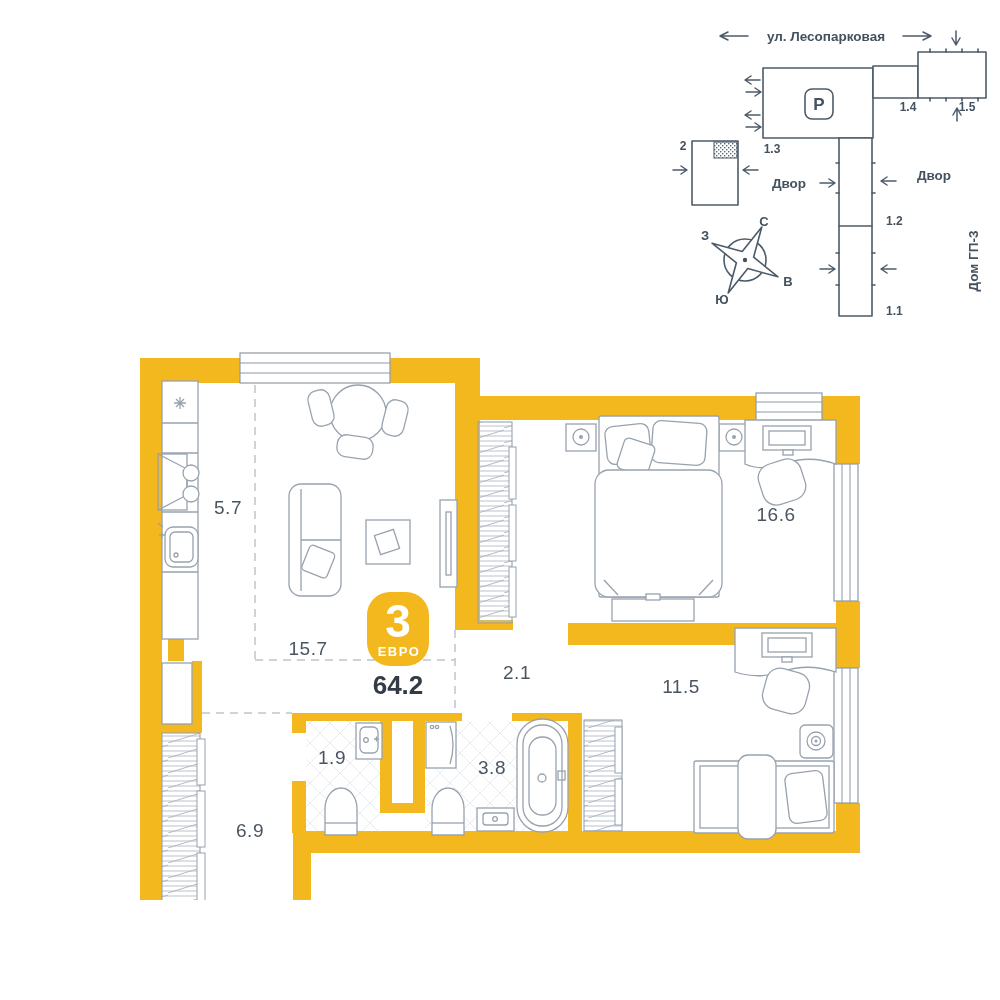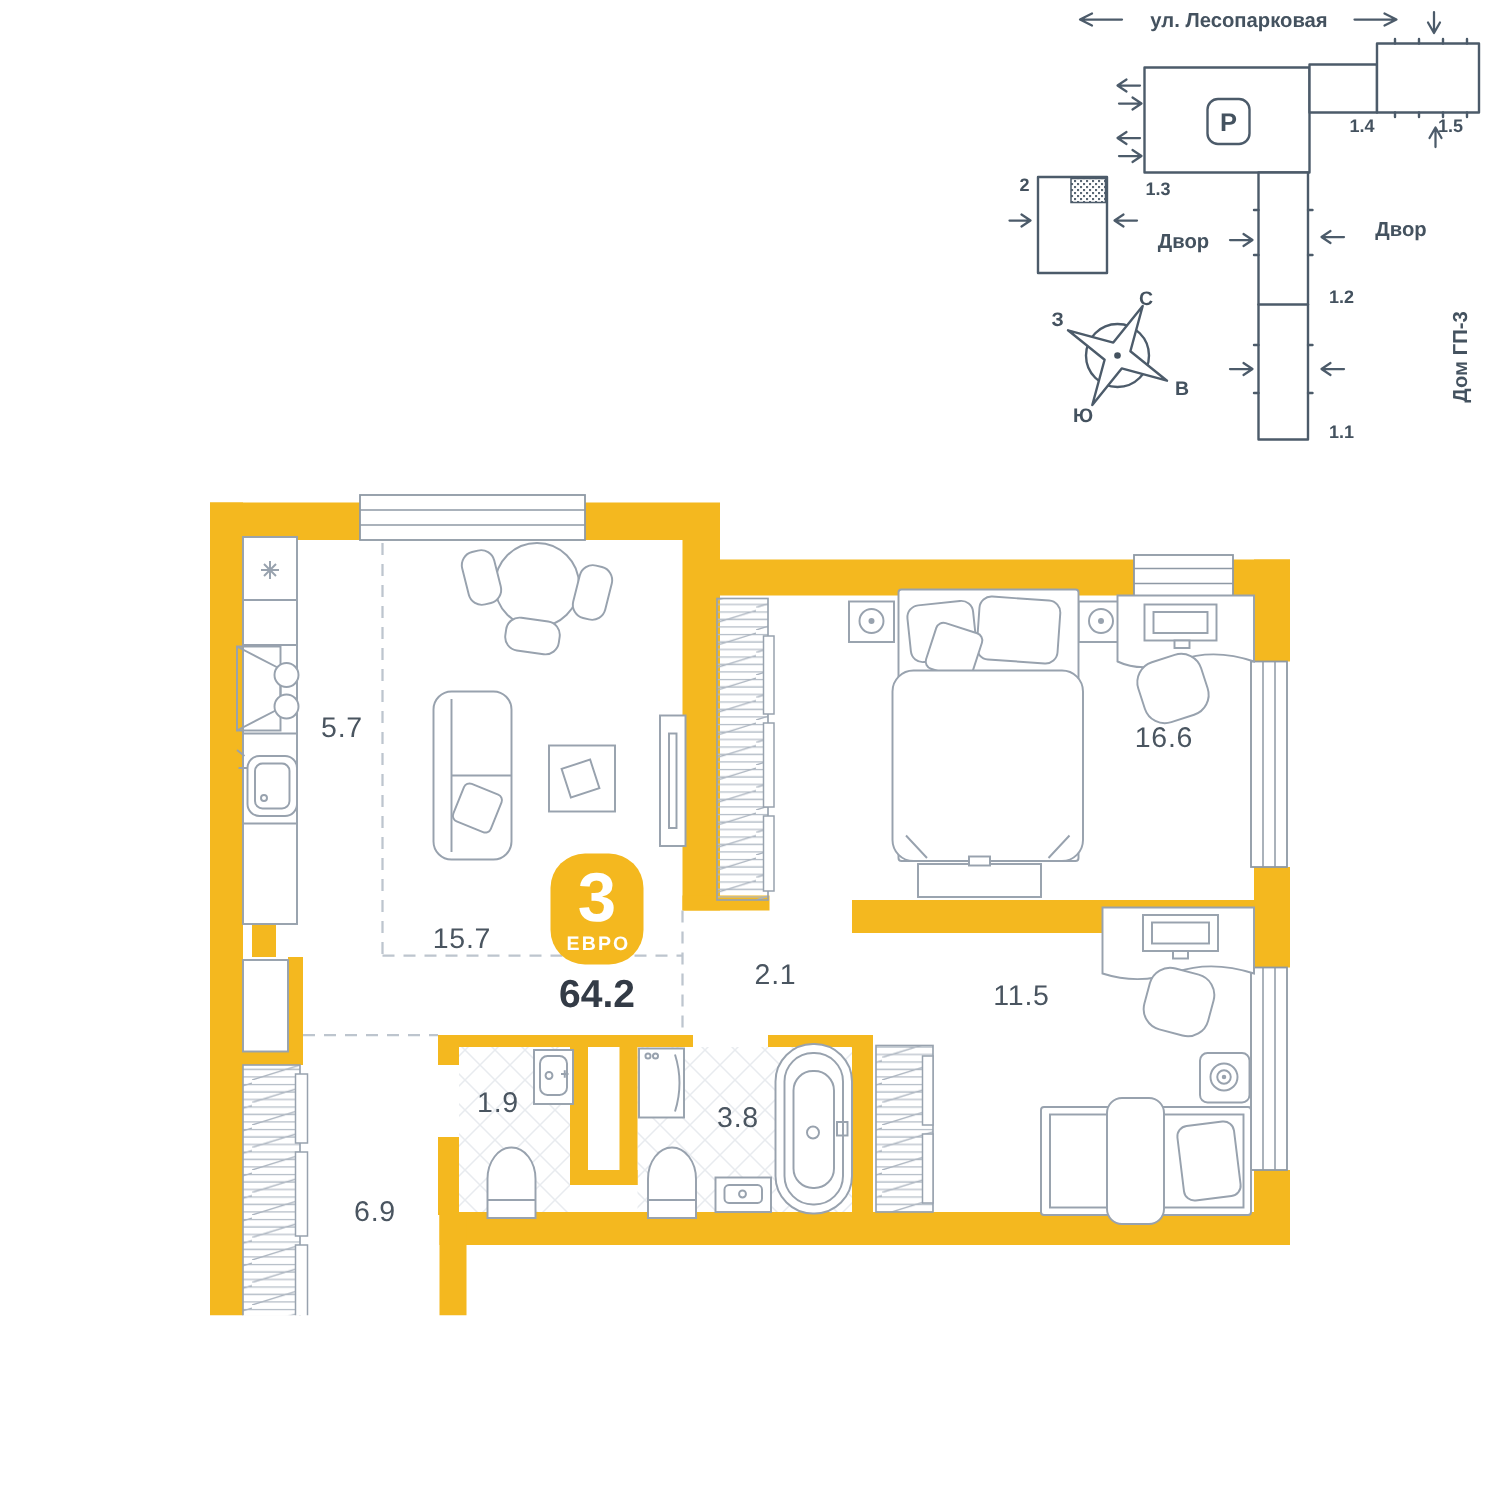--- a/index.html
+++ b/index.html
@@ -1,17 +1,17 @@
 <!DOCTYPE html>
 <html><head>
 <meta charset="utf-8">
 <style>
   html,body{margin:0;padding:0;background:#ffffff;}
   .stage{width:1000px;height:877px;position:relative;background:#fff;overflow:hidden;
-         font-family:"Liberation Sans", sans-serif;}
+         font-family:"Liberation Sans", sans-serif;margin-top:23px;}
   svg{position:absolute;left:0;top:0;}
   
   .wall{fill:#F4B81F;stroke:none;}
   .win{fill:#ffffff;stroke:#8E99A5;stroke-width:1.2;}
   .winl{stroke:#8E99A5;stroke-width:1;fill:none;}
   .dash{stroke:#BDC5CE;stroke-width:1.5;fill:none;stroke-dasharray:8 6;}
   .darc{stroke:#BDC5CE;stroke-width:1.2;fill:none;stroke-dasharray:4 5;}
   
   .furn{stroke:#98A2AE;stroke-width:1.3;fill:#ffffff;}
   .furnn{stroke:#98A2AE;stroke-width:1.3;fill:none;}

